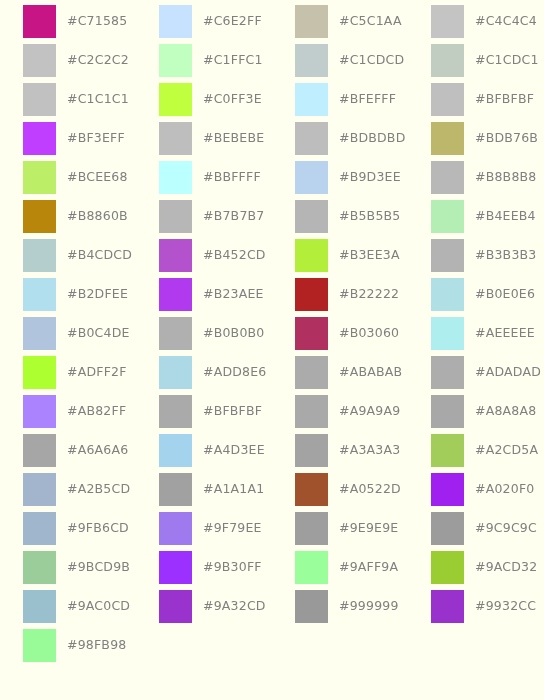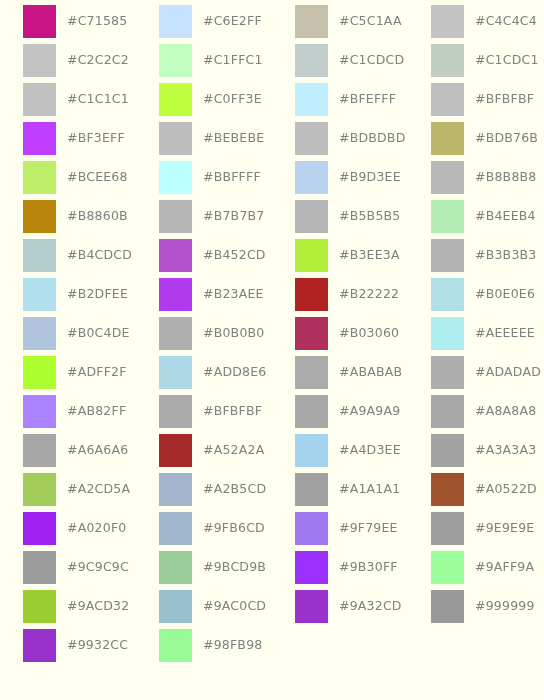--- a/index.html
+++ b/index.html
@@ -223,24 +223,20 @@
     </div>
     <div class="swatch-cell">
       <span class="swatch-chip" style="background-color: rgb(168, 168, 168);"></span>
       <span class="swatch-label">#A8A8A8</span>
     </div>
     <div class="swatch-cell">
       <span class="swatch-chip" style="background-color: rgb(166, 166, 166);"></span>
       <span class="swatch-label">#A6A6A6</span>
     </div>
     <div class="swatch-cell">
-      <span class="swatch-chip" style="background-color: rgb(165, 42, 42);"></span>
-      <span class="swatch-label">#A52A2A</span>
-    </div>
-    <div class="swatch-cell">
       <span class="swatch-chip" style="background-color: rgb(164, 211, 238);"></span>
       <span class="swatch-label">#A4D3EE</span>
     </div>
     <div class="swatch-cell">
       <span class="swatch-chip" style="background-color: rgb(163, 163, 163);"></span>
       <span class="swatch-label">#A3A3A3</span>
     </div>
     <div class="swatch-cell">
       <span class="swatch-chip" style="background-color: rgb(162, 205, 90);"></span>
       <span class="swatch-label">#A2CD5A</span>

